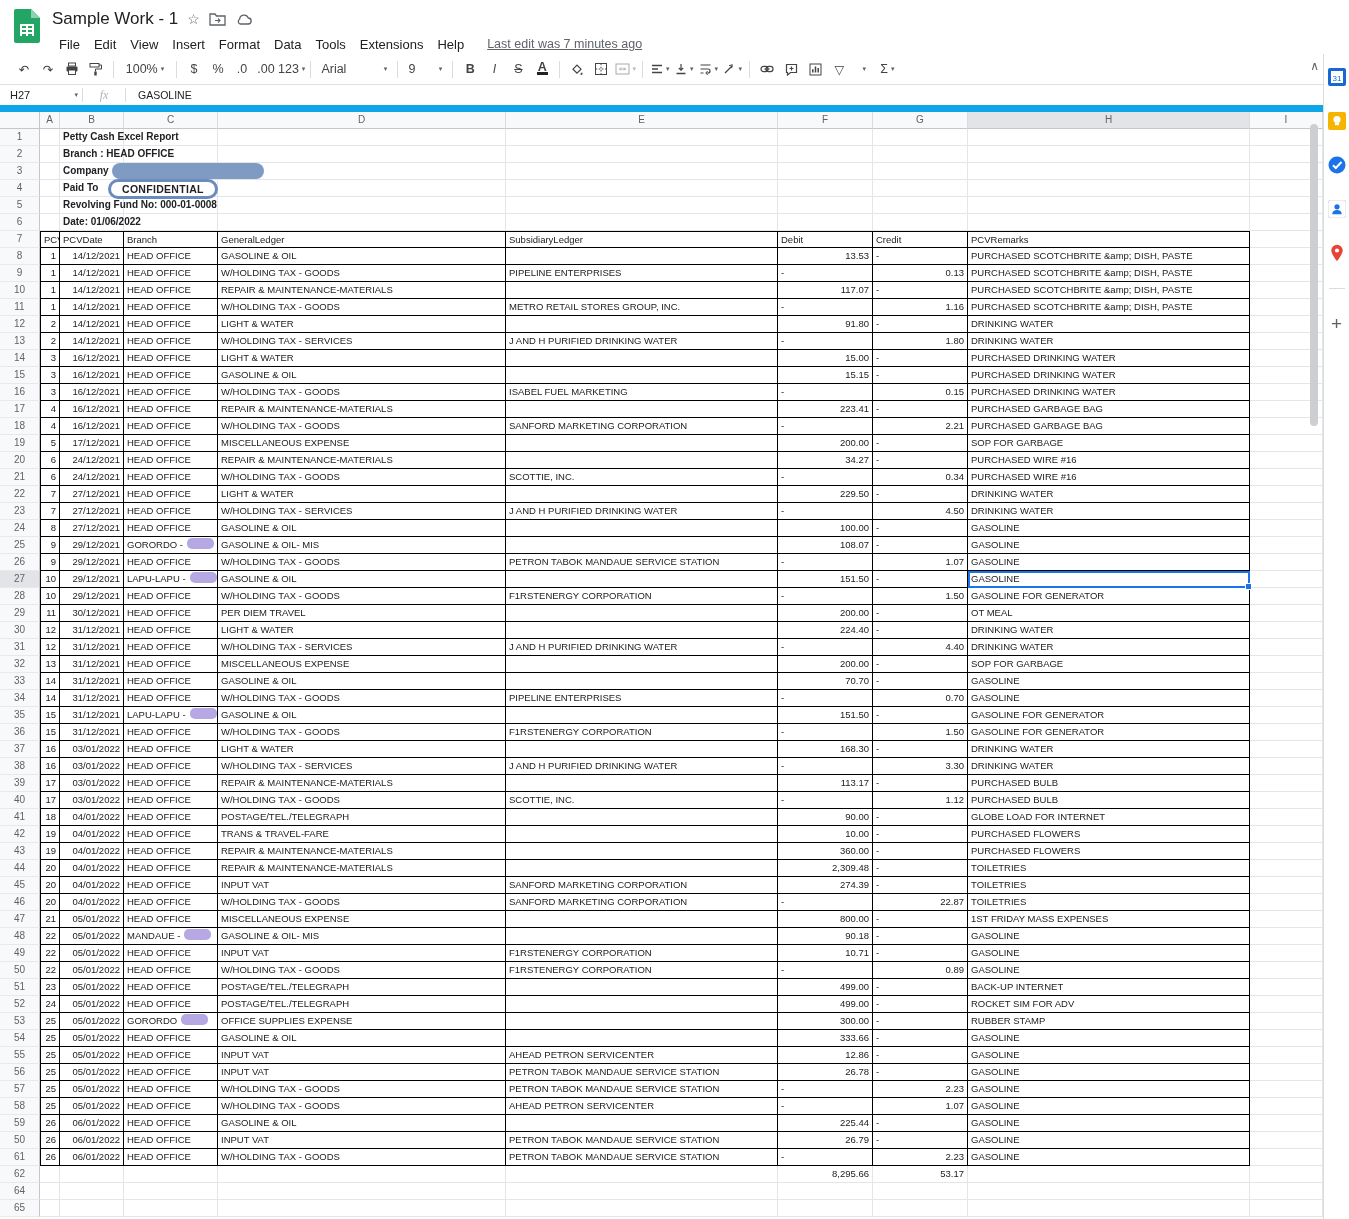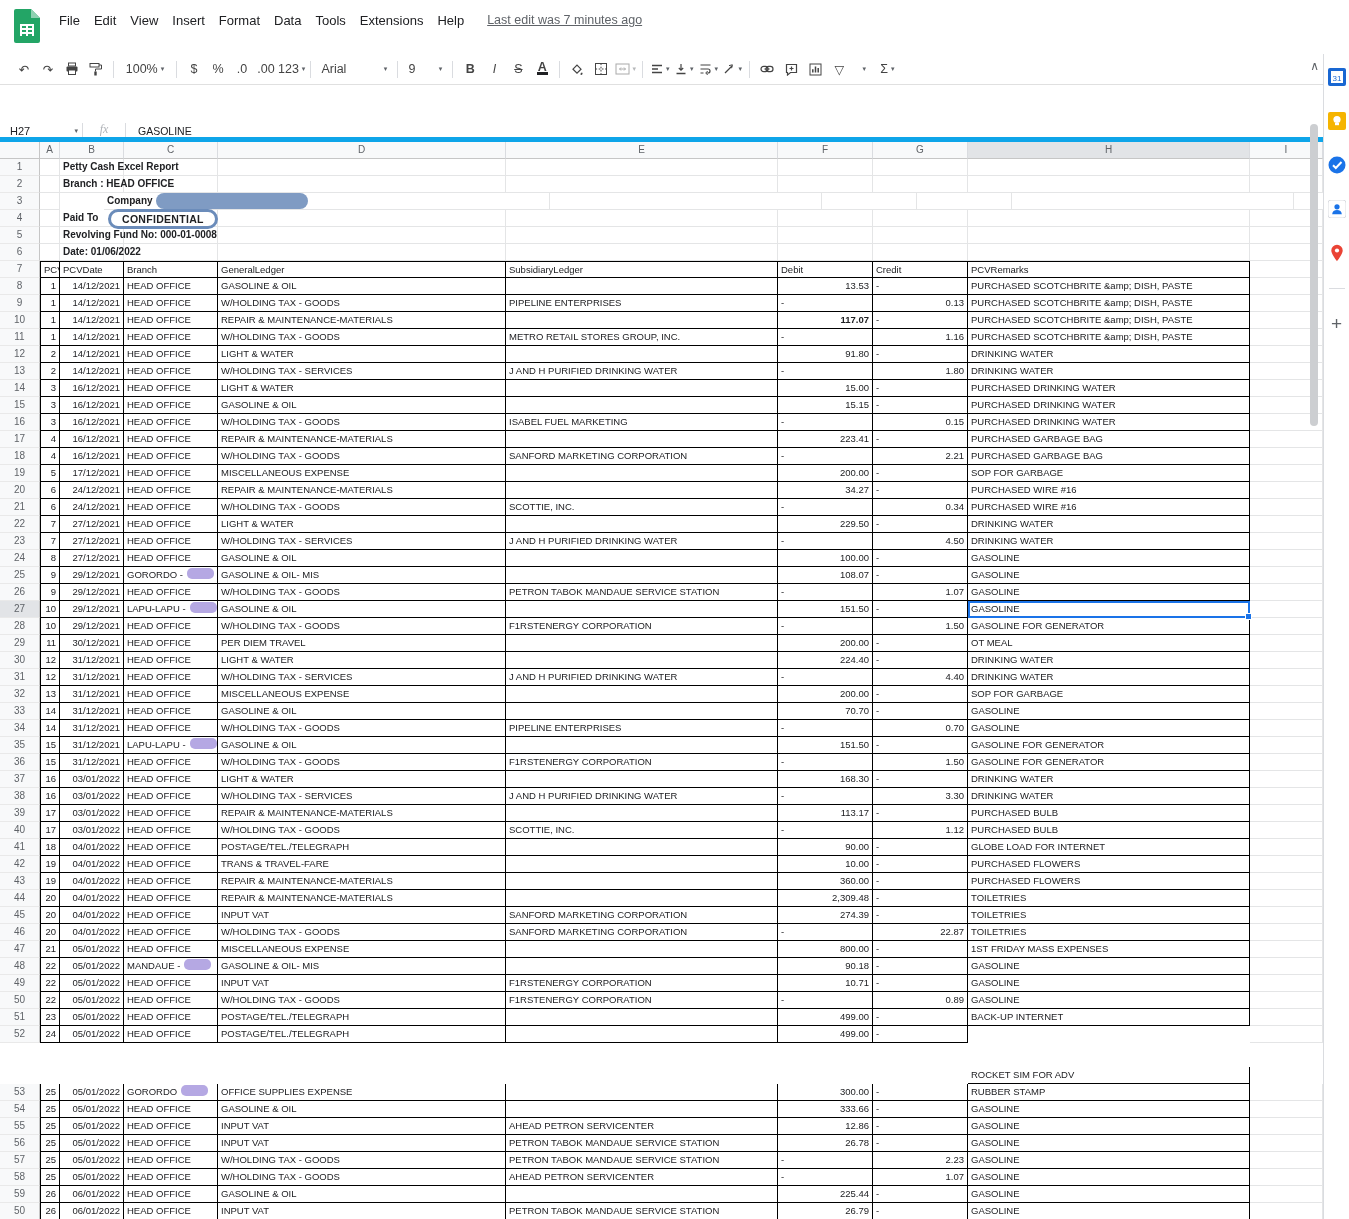--- a/index.html
+++ b/index.html
@@ -32,21 +32,21 @@
     font-size:12.5px; border-radius:3px; gap:1px; color:#444; }
   .tsep { width:1px; height:17px; background:#dadce0; margin:0 5px; flex:none; }
   .fontbox { width:66px; justify-content:space-between; padding:0 5px; }
   .sizebox { width:34px; justify-content:space-between; padding:0 5px; }
   .bold { font-weight:bold; } .italic { font-style:italic; } .strike { text-decoration:line-through; }
   .acolor { font-weight:bold; line-height:9px; border-bottom:3px solid #202124; padding:0 1px; }
   .disabled { opacity:.45; }
   .collapse { position:absolute; right:30px; top:5px; color:#5f6368; font-size:12px; }
 
   
-  .formula-bar { height:20px; display:flex; align-items:flex-end; border-bottom:5px solid #0ea5e9; font-size:11px;margin-top:32px; }
+  .formula-bar { height:20px; display:flex; align-items:center; border-bottom:7px solid #0ea5e9; font-size:11px; }
   .namebox { width:78px; padding-left:10px; display:flex; justify-content:space-between; align-items:center;
     color:#202124; box-sizing:border-box; flex:none; }
   .fb-sep { width:1px; height:14px; background:#dadce0; margin:0 4px; }
   .fx { width:34px; text-align:center; color:#b0b3b8; font-style:italic;
     font-family:"Liberation Serif", serif; font-size:12px; flex:none; }
   .fvalue { padding-left:8px; font-size:10.5px; }
 
   
   .grid { position:relative; width:1323px; }
   .colhdr-row, .row { display:flex; }
@@ -94,20 +94,35 @@
 
 <div class="appbar">
   <div class="logo">
     <svg width="26" height="34" viewBox="0 0 26 34">
       <path d="M2 0h15l9 9v23a2 2 0 0 1-2 2H2a2 2 0 0 1-2-2V2a2 2 0 0 1 2-2z" fill="#23a566"></path>
       <path d="M17 0l9 9h-9z" fill="#8ed1b1"></path>
       <path d="M6 15h14v12H6zm2 2v2h4v-2zm6 0v2h4v-2zm-6 4v2h4v-2zm6 0v2h4v-2zm-6 4v2h4v-2zm6 0v2h4v-2z" fill="#fff"></path>
     </svg>
   </div>
   <div class="titleblock">
+    <div class="title-row">
+      <span class="doctitle">Sample Work - 1</span>
+      <span class="ic">☆</span>
+      <span class="ic">
+        <svg width="17" height="14" viewBox="0 0 17 14">
+            <path d="M1 2h5l1.5 2H16v9H1z" fill="none" stroke="#5f6368" stroke-width="1.3"></path>
+            <path d="M6 8.5h5M9 6.5l2 2-2 2" fill="none" stroke="#5f6368" stroke-width="1.1"></path>
+          </svg>
+      </span>
+      <span class="ic">
+        <svg width="18" height="14" viewBox="0 0 18 14">
+            <path d="M5 12h8a3 3 0 0 0 .3-6A4.5 4.5 0 0 0 4.6 7.3 2.6 2.6 0 0 0 5 12z" fill="none" stroke="#5f6368" stroke-width="1.3"></path>
+          </svg>
+      </span>
+    </div>
     <div class="menubar">
         <span class="menu-item">File</span>
         <span class="menu-item">Edit</span>
         <span class="menu-item">View</span>
         <span class="menu-item">Insert</span>
         <span class="menu-item">Format</span>
         <span class="menu-item">Data</span>
         <span class="menu-item">Tools</span>
         <span class="menu-item">Extensions</span>
         <span class="menu-item">Help</span>
@@ -289,21 +304,21 @@
         <div class="cell ginfo" style="width: 288px;"></div>
         <div class="cell ginfo" style="width: 272px;"></div>
         <div class="cell ginfo" style="width: 95px;"></div>
         <div class="cell ginfo" style="width: 95px;"></div>
         <div class="cell ginfo" style="width: 282px;"></div>
         <div class="cell ginfo" style="width: 73px;"></div>
       </div>
       <div class="row">
         <div class="gutter">3</div>
         <div class="cell ginfo" style="width: 20px;"></div>
-        <div class="cell ginfo ovf" style="width: 64px; margin-left: 44px;"><span class="info-text">Company</span><span class="blob-blue"></span></div>
+        <div class="cell ginfo ovf" style="width: 64px;"><span class="info-text">Company</span><span class="blob-blue"></span></div>
         <div class="cell ginfo" style="width: 94px;"></div>
         <div class="cell ginfo" style="width: 288px;"></div>
         <div class="cell ginfo" style="width: 272px;"></div>
         <div class="cell ginfo" style="width: 95px;"></div>
         <div class="cell ginfo" style="width: 95px;"></div>
         <div class="cell ginfo" style="width: 282px;"></div>
         <div class="cell ginfo" style="width: 73px;"></div>
       </div>
       <div class="row">
         <div class="gutter">4</div>
@@ -377,21 +392,21 @@
         <div class="cell tbl" style="width: 282px;">PURCHASED SCOTCHBRITE &amp;amp; DISH, PASTE</div>
         <div class="cell ginfo" style="width: 73px;"></div>
       </div>
       <div class="row">
         <div class="gutter">10</div>
         <div class="cell tbl colA r" style="width: 20px;">1</div>
         <div class="cell tbl r" style="width: 64px;">14/12/2021</div>
         <div class="cell tbl" style="width: 94px;">HEAD OFFICE</div>
         <div class="cell tbl" style="width: 288px;">REPAIR &amp; MAINTENANCE-MATERIALS</div>
         <div class="cell tbl" style="width: 272px;"></div>
-        <div class="cell tbl r" style="width: 95px; font-weight: bold;">117.07</div>
+        <div class="cell tbl r" style="width: 95px;">117.07</div>
         <div class="cell tbl" style="width: 95px;">-</div>
         <div class="cell tbl" style="width: 282px;">PURCHASED SCOTCHBRITE &amp;amp; DISH, PASTE</div>
         <div class="cell ginfo" style="width: 73px;"></div>
       </div>
       <div class="row">
         <div class="gutter">11</div>
         <div class="cell tbl colA r" style="width: 20px;">1</div>
         <div class="cell tbl r" style="width: 64px;">14/12/2021</div>
         <div class="cell tbl" style="width: 94px;">HEAD OFFICE</div>
         <div class="cell tbl" style="width: 288px;">W/HOLDING TAX - GOODS</div>
@@ -883,21 +898,21 @@
       </div>
       <div class="row">
         <div class="gutter">52</div>
         <div class="cell tbl colA r" style="width: 20px;">24</div>
         <div class="cell tbl r" style="width: 64px;">05/01/2022</div>
         <div class="cell tbl" style="width: 94px;">HEAD OFFICE</div>
         <div class="cell tbl" style="width: 288px;">POSTAGE/TEL./TELEGRAPH</div>
         <div class="cell tbl" style="width: 272px;"></div>
         <div class="cell tbl r" style="width: 95px;">499.00</div>
         <div class="cell tbl" style="width: 95px;">-</div>
-        <div class="cell tbl" style="width: 282px; margin-top: 41px;">ROCKET SIM FOR ADV</div>
+        <div class="cell tbl" style="width: 282px;">ROCKET SIM FOR ADV</div>
         <div class="cell ginfo" style="width: 73px;"></div>
       </div>
       <div class="row">
         <div class="gutter">53</div>
         <div class="cell tbl colA r" style="width: 20px;">25</div>
         <div class="cell tbl r" style="width: 64px;">05/01/2022</div>
         <div class="cell tbl" style="width: 94px;">GORORDO<span class="blob-purple"></span></div>
         <div class="cell tbl" style="width: 288px;">OFFICE SUPPLIES EXPENSE</div>
         <div class="cell tbl" style="width: 272px;"></div>
         <div class="cell tbl r" style="width: 95px;">300.00</div>

